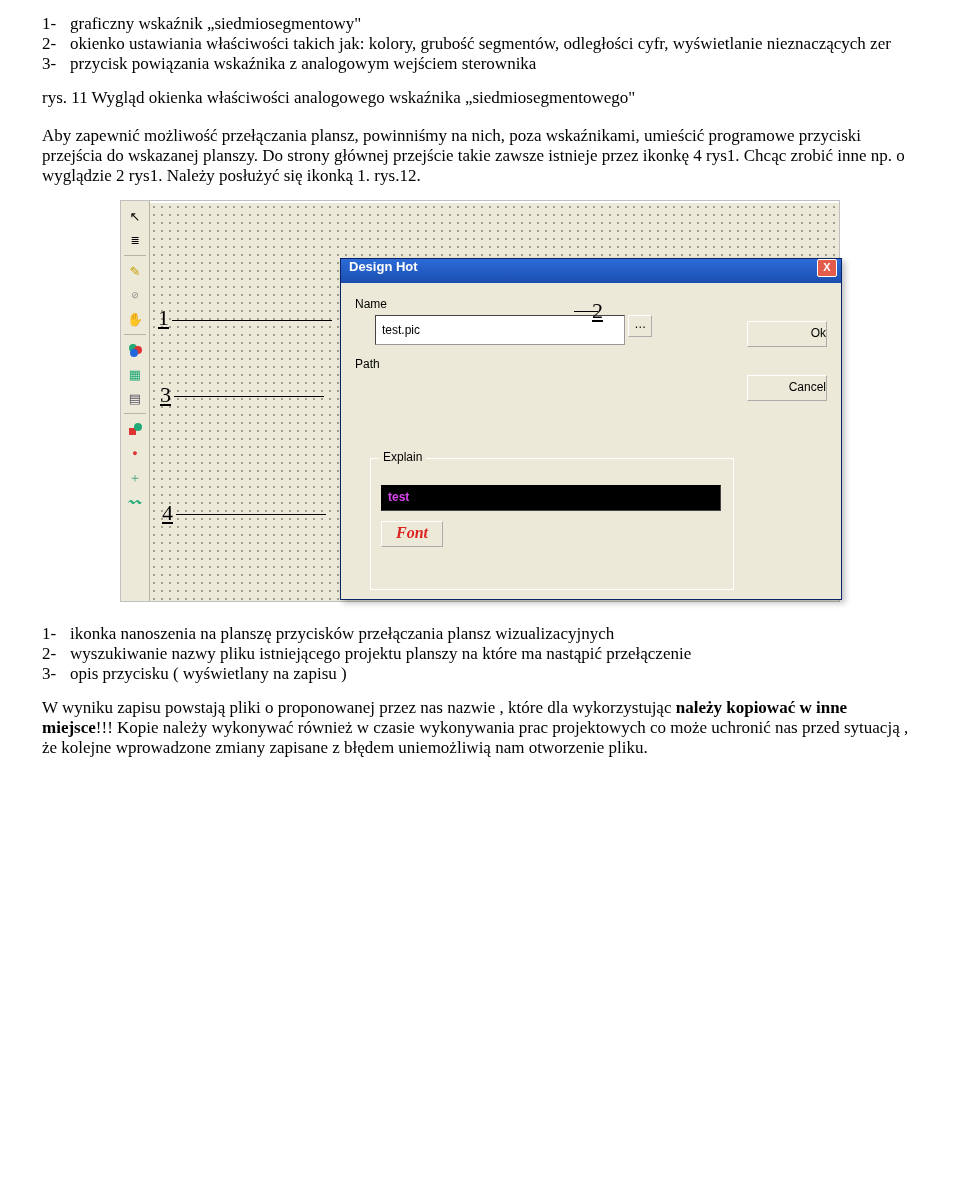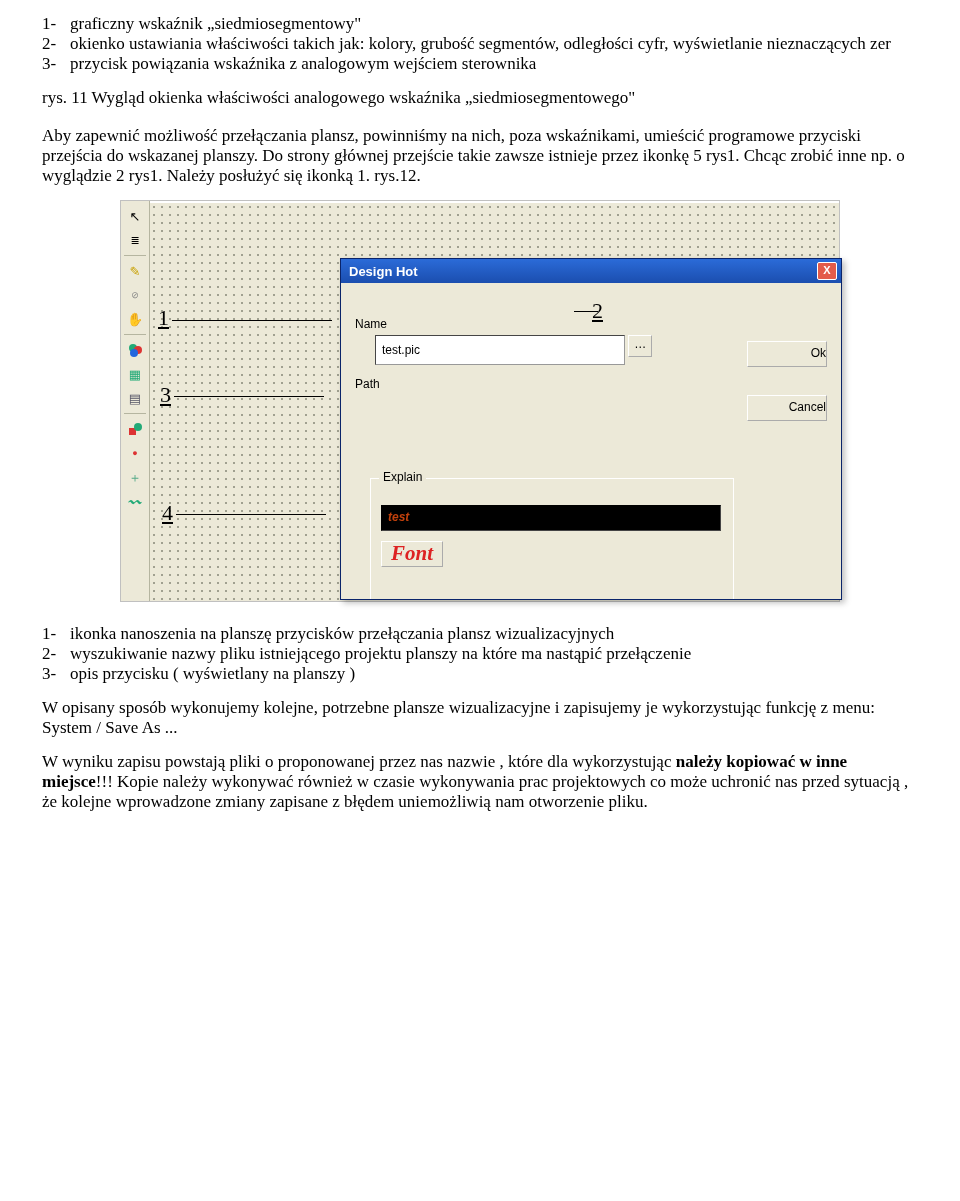--- a/index.html
+++ b/index.html
@@ -70,35 +70,34 @@
     box-shadow:3px 3px 6px rgba(0,0,0,.25);
     overflow:hidden;
   }
   .titlebar{
     height:24px;
     background:linear-gradient(#2b6bd8,#1b4eaf);
     color:#fff;
     font-weight:bold;
     font-size:13px;
     display:flex;
-    align-items:center;
+    align-items:flex-start;
     padding:0 4px 0 8px;
   }
   .titlebar .x{
     margin-left:auto;
     width:18px;height:16px;
     background:#e35b4a;
     border:1px solid #fff;
     border-radius:2px;
     color:#fff;text-align:center;font-size:11px;line-height:14px;
   }
   .dlgbody{
     position:relative;
     padding:14px 14px;
-    margin-top:20px;
   }
   .lblf{ color:#000; margin-bottom:4px; display:block;}
   .tfield{
     background:#fff;
     border:1px inset #999;
     height:20px;
     padding:14px 6px;
     box-sizing:border-box;
     font: inherit;
   }
@@ -119,38 +118,37 @@
     border:1px groove #fff;
   }
   .group .glabel{
     position:absolute;top:-9px;left:8px;
     background:#ece9d8;padding:0 4px;
   }
   .explainbox{
     position:absolute; left:10px; top:26px;
     width:340px; height:26px;
     background:#000;
-    color:#c2410c;
+    color:#d946ef;
     font-weight:bold;
     border:1px inset #444;
     padding:4px 6px;
     box-sizing:border-box;
-    font-style:italic;
     font-family:Tahoma,Arial,sans-serif;
   }
   .fontbtn{
     position:absolute; left:10px; top:62px;
     width:60px; height:24px;
     background:#ece9d8;
     border:1px outset #fff;
     color:#d22;
     font-style:italic;
     font-weight:bold;
     font-family:"Times New Roman",serif;
-    font-size:21px;
+    font-size:16px;
     text-align:center;
     line-height:22px;
   }
   .winbtn{
     position:absolute;
     width:78px;height:24px;
     border:1px outset #fff;
     background:#ece9d8;
     text-align:right;
     line-height:22px;
@@ -195,21 +193,21 @@
         <div>okienko ustawiania właściwości takich jak: kolory, grubość segmentów, odległości cyfr, wyświetlanie nieznaczących zer</div>
       </div>
     <div class="row">
         <div class="lbl">3-</div>
         <div>przycisk powiązania wskaźnika z analogowym wejściem sterownika</div>
       </div>
   </div>
 
   <p class="para">rys. 11 Wygląd okienka właściwości analogowego wskaźnika „siedmiosegmentowego"</p>
 
-  <p class="para spaced">Aby zapewnić możliwość  przełączania  plansz, powinniśmy na nich, poza wskaźnikami, umieścić programowe przyciski przejścia do wskazanej planszy. Do strony głównej przejście takie  zawsze istnieje przez ikonkę 5 rys1. Chcąc zrobić inne np. o wyglądzie 2 rys1. Należy posłużyć się ikonką  1. rys.12.</p>
+  <p class="para spaced">Aby zapewnić możliwość  przełączania  plansz, powinniśmy na nich, poza wskaźnikami, umieścić programowe przyciski przejścia do wskazanej planszy. Do strony głównej przejście takie  zawsze istnieje przez ikonkę 4 rys1. Chcąc zrobić inne np. o wyglądzie 2 rys1. Należy posłużyć się ikonką  1. rys.12.</p>
 
   <div class="figure">
     <div class="canvas">
       <div class="toolbar">
         <div class="tbtn">↖</div>
         <div class="tbtn" style="font-size:11px">≣</div>
         <div class="sep"></div>
         <div class="tbtn" style="color:#c8a000">✎</div>
         <div class="tbtn" style="color:#888;font-size:9px">⊘</div>
         <div class="tbtn" style="color:#c08040">✋</div>
@@ -279,24 +277,23 @@
     <div class="row">
         <div class="lbl">1-</div>
         <div>ikonka nanoszenia na planszę przycisków przełączania plansz wizualizacyjnych</div>
       </div>
     <div class="row">
         <div class="lbl">2-</div>
         <div>wyszukiwanie nazwy pliku istniejącego projektu planszy na które ma nastąpić przełączenie</div>
       </div>
     <div class="row">
         <div class="lbl">3-</div>
-        <div>opis przycisku  ( wyświetlany na planszy )</div>
+        <div>opis przycisku  ( wyświetlany na zapisu )</div>
       </div>
   </div>
 
 
-  <p class="para">W opisany sposób wykonujemy kolejne, potrzebne plansze wizualizacyjne i  zapisujemy je wykorzystując funkcję z menu:   System / Save As ...</p>
 
   <p class="para">
     <span>W wyniku zapisu powstają pliki o proponowanej przez nas nazwie , które dla wykorzystując </span><span class="bold">należy kopiować w inne miejsce</span><span>!!! Kopie należy wykonywać również w czasie wykonywania  prac projektowych co może uchronić nas przed sytuacją , że  kolejne wprowadzone zmiany zapisane z błędem uniemożliwią nam otworzenie pliku.</span>
   </p>
 
 </div>
 
 </body></html>

